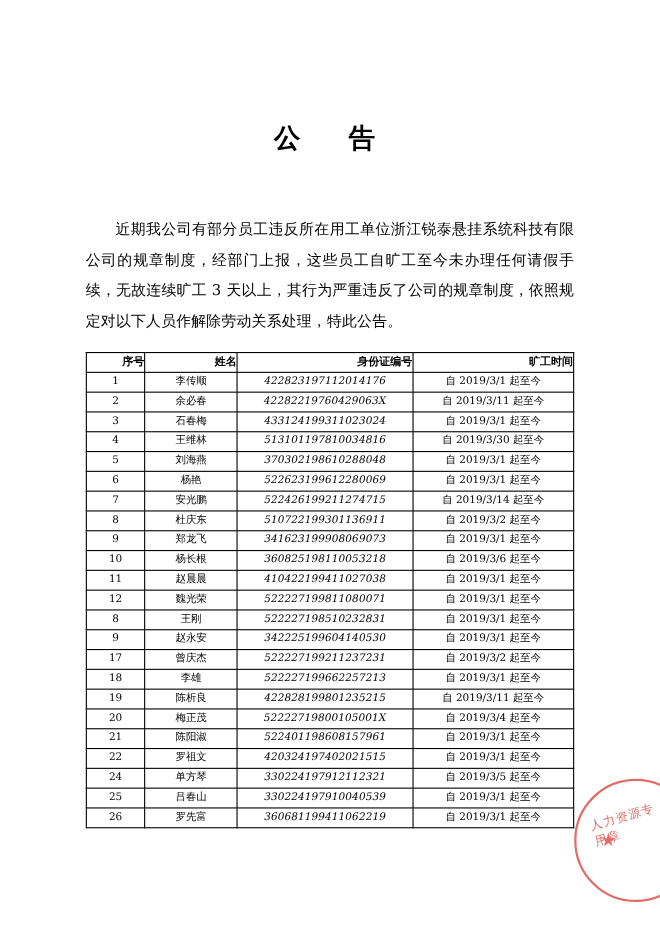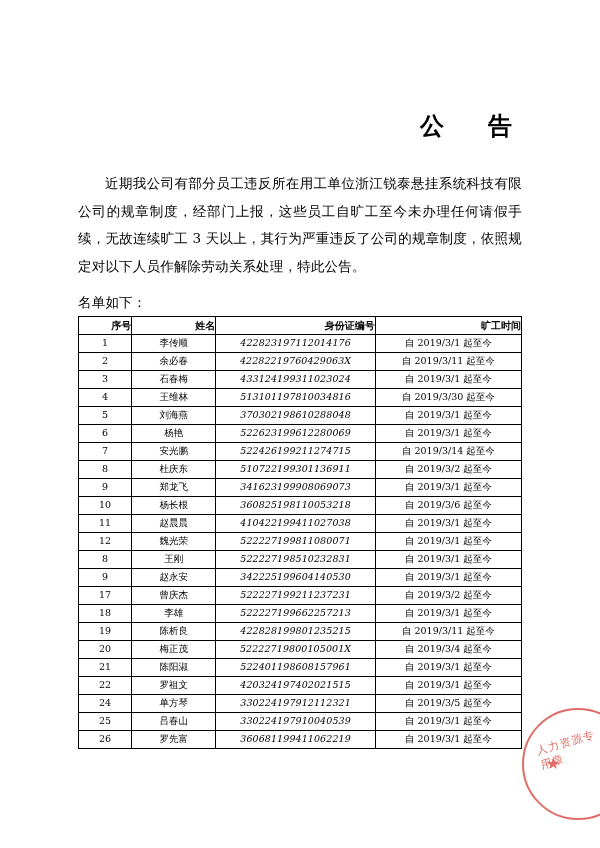--- a/index.html
+++ b/index.html
@@ -16,30 +16,30 @@
     overflow: hidden;
   }
   .page {
     position: relative;
     width: 600px;
     height: 848px;
     box-sizing: border-box;
     padding: 0 78px;
   }
   .doc-title {
-    text-align: right;
+    text-align: center;
     font-size: 24px;
     font-weight: bold;
     letter-spacing: 10px;
     margin-top: 110px;
     margin-bottom: 0;
     font-family: "DejaVu Serif", "Liberation Serif", serif;
   }
   .body-text {
-    margin-top: 28px;
+    margin-top: 54px;
     font-size: 13.5px;
     line-height: 2.05;
     text-align: justify;
     text-indent: 2em;
     letter-spacing: 0.2px;
   }
   .list-label {
     margin-top: 12px;
     margin-bottom: 4px;
     font-size: 13.5px;
@@ -107,21 +107,20 @@
 </style>
 </head>
 <body>
 
 <div class="page">
 
   <h1 class="doc-title">公　告</h1>
 
   <p class="body-text">近期我公司有部分员工违反所在用工单位浙江锐泰悬挂系统科技有限公司的规章制度，经部门上报，这些员工自旷工至今未办理任何请假手续，无故连续旷工 3 天以上，其行为严重违反了公司的规章制度，依照规定对以下人员作解除劳动关系处理，特此公告。</p>
 
-  <div class="list-label">名单如下：</div>
 
   <table class="roster">
     <colgroup>
       <col class="c-idx">
       <col class="c-name">
       <col class="c-id">
       <col class="c-time">
     </colgroup>
     <thead>
       <tr>

